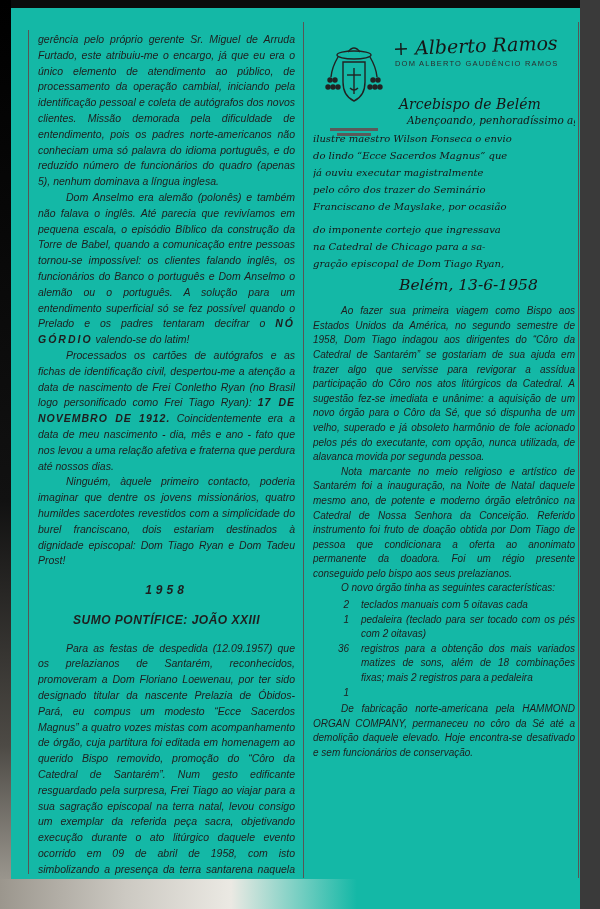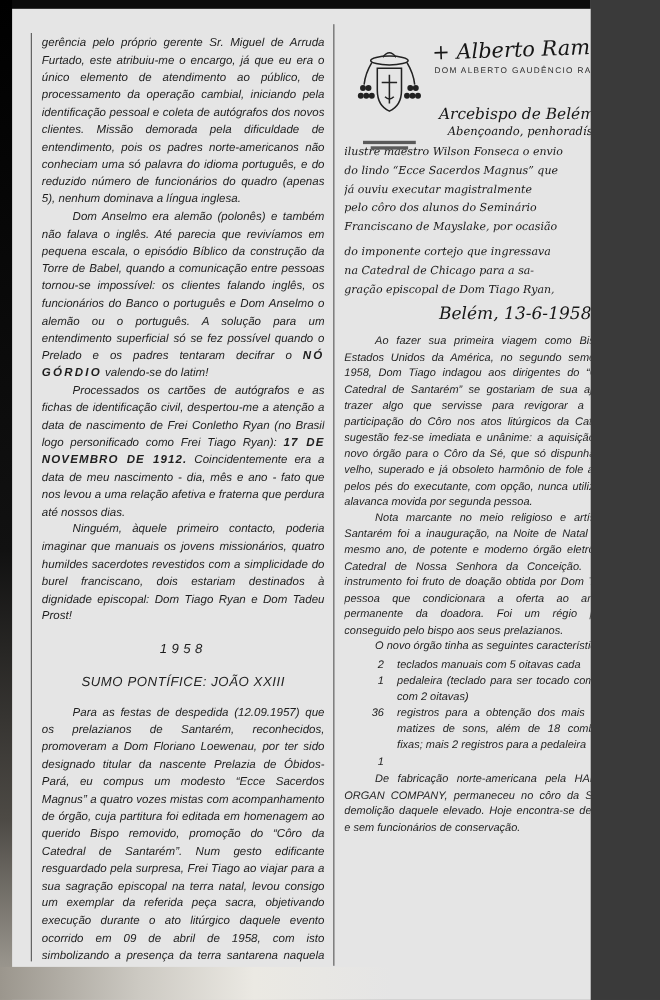--- a/index.html
+++ b/index.html
@@ -1,37 +1,37 @@
 <!DOCTYPE html>
 <html><head>
 <meta charset="utf-8">
 <style>
   html,body{margin:0;padding:0;background:#3a3a3a;}
-  .page{position:relative;width:537px;height:909px;background:#e5e5e5;overflow:hidden;
+  .page{position:relative;width:580px;height:909px;background:#14b8a6;overflow:hidden;
         font-family:"Liberation Sans",sans-serif;color:#1e1e1e;}
   
   .top-band{position:absolute;left:0;top:0;width:600px;height:8px;background:#0b0b0b;}
   .left-band{position:absolute;left:0;top:0;width:11px;height:909px;
              background:linear-gradient(#000 0%,#111 55%,#4d4a45 82%,#96928a 96%,#a8a49b 100%);}
   .bottom-shade{position:absolute;left:0;bottom:0;width:420px;height:30px;
              background:linear-gradient(to right,#9b968d,#ccc9c2 30%,#ebe9e3 55%,rgba(251,250,246,0) 85%);}
   .rule{position:absolute;width:1px;background:#565656;}
   .rule-left{left:28px;top:30px;height:844px;}
   .rule-mid{left:303px;top:22px;height:856px;}
   .rule-right{left:578px;top:22px;height:856px;}
 
   
   .col{position:absolute;overflow:hidden;font-style:italic;text-align:justify;}
   .col-left{left:38px;top:32px;width:257px;height:848px;font-size:10.5px;line-height:15.8px;}
   .col-right{left:313px;top:28px;width:262px;height:874px;font-size:10px;line-height:14.6px;}
   p{margin:0;}
   .ind{text-indent:28px;}
   .sp-bold{font-weight:bold;letter-spacing:2px;}
   .date-bold{font-weight:bold;letter-spacing:1px;}
-  .headings{text-align:center;font-weight:normal;margin:14px 0 12px 0;}
+  .headings{text-align:center;font-weight:bold;margin:14px 0 12px 0;}
   .year{letter-spacing:4px;font-size:12px;margin-bottom:14px;}
   .sect{font-size:12px;letter-spacing:.5px;}
 
   
   .repro-label{font-style:italic;margin-bottom:8px;}
   .card{position:relative;font-family:"DejaVu Serif",serif;font-style:italic;color:#161616;
         text-align:left;margin-bottom:10px;min-height:244px;}
   .crest{position:absolute;left:10px;top:14px;width:62px;text-align:center;}
   .crest-caption{margin:2px auto 0;width:50px;}
   .crest-caption span{display:block;height:3px;background:#5a5a5a;margin:1.5px auto;}
@@ -65,21 +65,21 @@
   <div class="left-band"></div>
   <div class="bottom-shade"></div>
   <div class="rule rule-left"></div>
   <div class="rule rule-mid"></div>
   <div class="rule rule-right"></div>
 
   <div class="col col-left">
     <p>gerência pelo próprio gerente Sr. Miguel de Arruda Furtado, este atribuiu-me o encargo, já que eu era o único elemento de atendimento ao público, de processamento da operação cambial, iniciando pela identificação pessoal e coleta de autógrafos dos novos clientes.  Missão demorada pela dificuldade de entendimento, pois os padres norte-americanos não conheciam uma só palavra do idioma português, e do reduzido número de funcionários do quadro (apenas 5),  nenhum dominava a língua inglesa.</p>
     <p class="ind"><span>Dom Anselmo era alemão (polonês) e também não falava o inglês. Até parecia que revivíamos em pequena escala, o episódio Bíblico da construção da Torre de Babel, quando a comunicação entre pessoas tornou-se impossível: os clientes falando inglês, os funcionários do Banco o português e Dom Anselmo o alemão ou o português.  A solução para um entendimento superficial só se fez possível quando o Prelado e os padres tentaram decifrar o </span><span class="sp-bold">NÓ GÓRDIO</span><span> valendo-se do latim!</span></p>
     <p class="ind"><span>Processados os cartões de autógrafos e as fichas de identificação civil, despertou-me a atenção a data de nascimento de Frei Conletho Ryan (no Brasil logo personificado como Frei Tiago Ryan): </span><span class="date-bold">17 DE NOVEMBRO DE 1912.</span><span> Coincidentemente era a data de meu nascimento - dia, mês e ano - fato que nos levou a uma relação afetiva e fraterna que perdura até nossos dias.</span></p>
-    <p class="ind">Ninguém, àquele primeiro contacto, poderia imaginar que manuais os jovens missionários, quatro humildes sacerdotes revestidos com a simplicidade do burel franciscano, dois estariam destinados à dignidade episcopal: Dom Tiago Ryan e Dom Tadeu Prost!</p>
+    <p class="ind">Ninguém, àquele primeiro contacto, poderia imaginar que dentre os jovens missionários, quatro humildes sacerdotes revestidos com a simplicidade do burel franciscano, dois estariam destinados à dignidade episcopal: Dom Tiago Ryan e Dom Tadeu Prost!</p>
     <div class="headings">
       <div class="year">1958</div>
       <div class="sect">SUMO PONTÍFICE: JOÃO XXIII</div>
     </div>
     <p class="ind">Para as festas de despedida (12.09.1957) que os prelazianos de Santarém, reconhecidos, promoveram a Dom Floriano Loewenau, por ter sido designado titular da nascente Prelazia de Óbidos-Pará, eu compus um modesto “Ecce Sacerdos Magnus” a quatro vozes mistas com acompanhamento de órgão, cuja partitura foi editada em homenagem ao querido Bispo removido, promoção do “Côro da Catedral de Santarém”. Num gesto edificante resguardado pela surpresa, Frei Tiago ao viajar para a sua sagração episcopal na terra natal, levou consigo um exemplar da referida peça sacra, objetivando execução durante  o ato litúrgico daquele evento ocorrido em 09 de abril de 1958, com isto simbolizando a presença da terra santarena naquela solenidade. Da sua execução na entrada solene do cortejo na Catedral de Chicago, deu-me notícia  Dom Alberto Gaudêncio Ramos, Arcebispo de Belém do Pará, através do honroso cartão a seguir</p>
   </div>
 
   <div class="col col-right">
 
     <div class="card">
@@ -112,21 +112,21 @@
       <div class="sig-block">
         <div class="signature">+ Alberto Ramos</div>
         <div class="prelate-name">DOM ALBERTO GAUDÊNCIO RAMOS</div>
         <div class="prelate-title">Arcebispo de Belém</div>
         <div class="greeting">Abençoando, penhoradíssimo agradece ao</div>
       </div>
       <div class="hw-lines">
         <div>ilustre maestro Wilson Fonseca o envio</div>
         <div>do lindo “Ecce Sacerdos Magnus” que</div>
         <div>já ouviu executar magistralmente</div>
-        <div>pelo côro dos alunos do Seminário</div>
+        <div>pelo côro dos trazer do Seminário</div>
         <div>Franciscano de Mayslake, por ocasião</div>
         <div class="hw-part2">do imponente cortejo que ingressava</div>
         <div>na Catedral de Chicago para a sa-</div>
         <div>gração episcopal de Dom Tiago Ryan,</div>
       </div>
       <div class="dateline">Belém, 13-6-1958</div>
     </div>
 
     <p class="ind">Ao fazer sua primeira viagem como Bispo aos Estados Unidos da América, no segundo semestre de 1958, Dom Tiago indagou aos dirigentes do “Côro da Catedral de Santarém” se gostariam de sua ajuda em trazer algo que servisse  para revigorar a assídua participação do Côro nos atos litúrgicos da Catedral. A sugestão fez-se imediata e unânime: a aquisição de um novo órgão para o Côro da Sé, que só dispunha de um velho, superado e já obsoleto harmônio de fole acionado pelos pés do executante, com opção, nunca utilizada, de alavanca movida por segunda pessoa.</p>
     <p class="ind">Nota marcante no meio religioso e artístico de Santarém foi a inauguração, na Noite de Natal daquele mesmo ano, de potente e moderno órgão eletrônico na Catedral de Nossa Senhora da Conceição.  Referido instrumento foi fruto de doação obtida por Dom Tiago de pessoa que condicionara a oferta ao anonimato permanente da doadora. Foi um régio presente conseguido pelo bispo aos seus prelazianos.</p>

